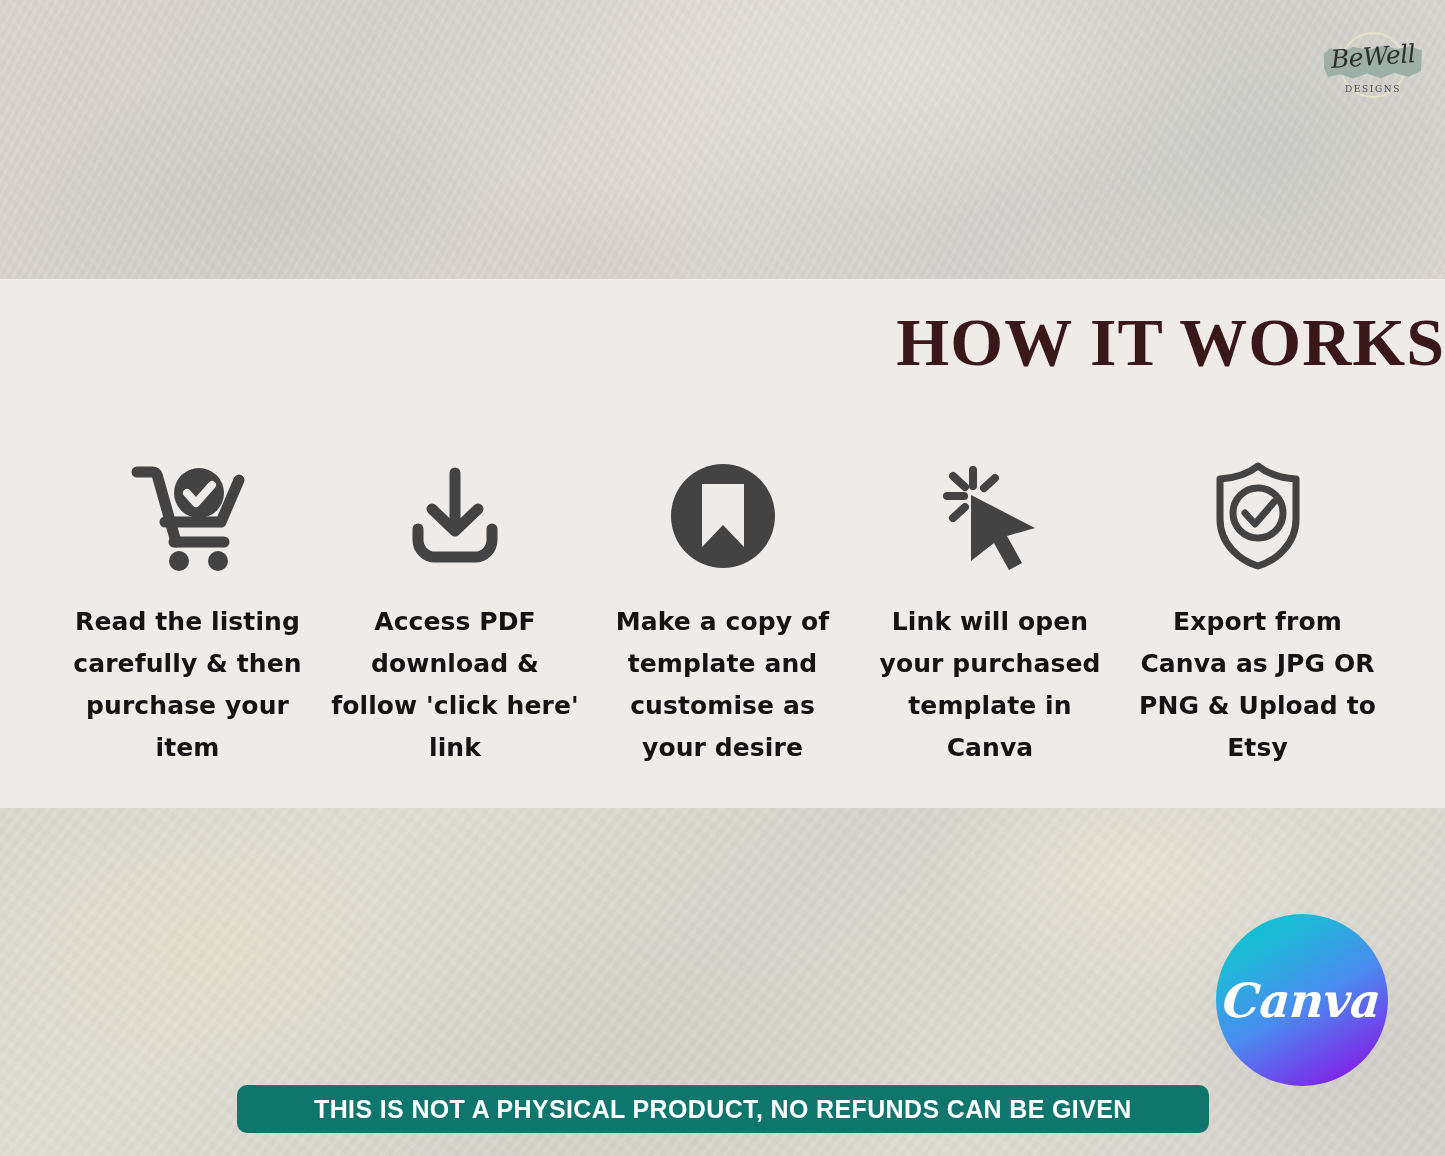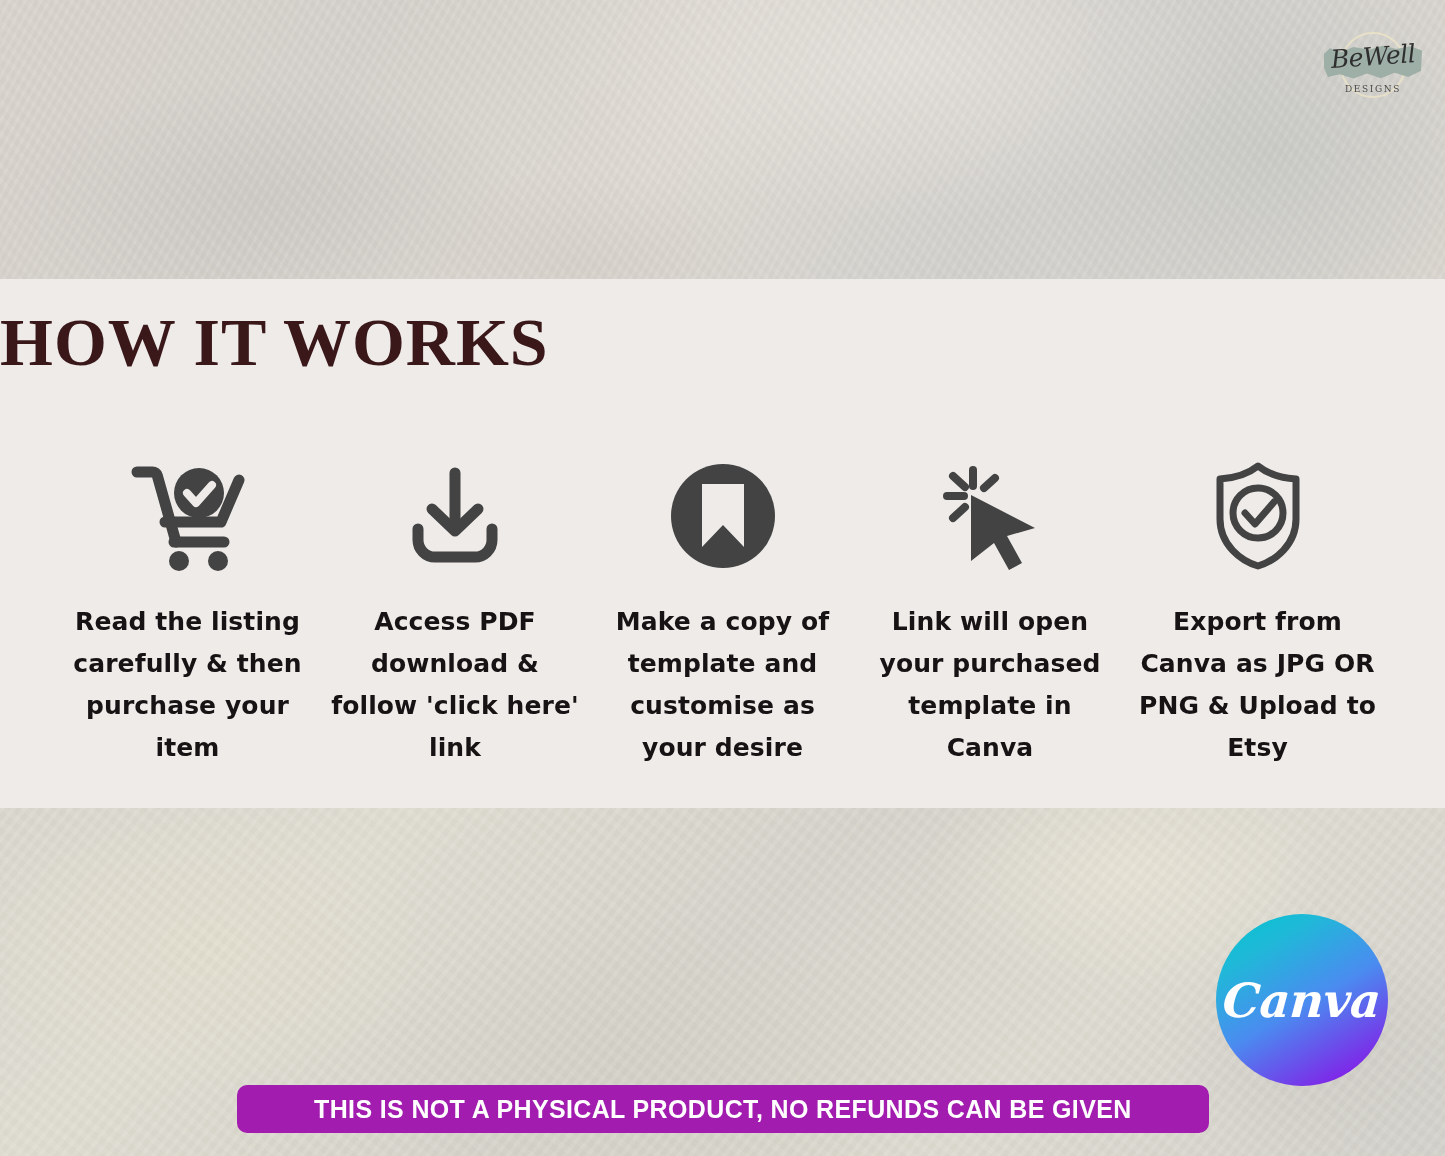--- a/index.html
+++ b/index.html
@@ -121,21 +121,21 @@
     left: 0; top: 279px;
     width: 1445px;
     height: 529px;
     background: #efebe9;
   }
 
   .panel-title {
     position: absolute;
     left: 0; top: 29px;
     width: 1445px;
-    text-align: left;
+    text-align: right;
     font-family: "Liberation Serif", "DejaVu Serif", serif;
     font-weight: bold;
     font-size: 68px;
     letter-spacing: 1px;
     color: #3a181a;
     line-height: 1;
   }
 
   
   .steps {
@@ -190,21 +190,21 @@
     letter-spacing: -0.5px;
     transform: skewX(-4deg);
   }
 
   
   .disclaimer {
     position: absolute;
     left: 237px; top: 1085px;
     width: 972px;
     height: 48px;
-    background: #a21caf;
+    background: #0f766e;
     border-radius: 10px;
     display: flex;
     align-items: center;
     justify-content: center;
   }
   .disclaimer-text {
     font-family: "Liberation Sans Narrow", "Liberation Sans", sans-serif;
     font-weight: bold;
     font-size: 26px;
     color: #ffffff;

